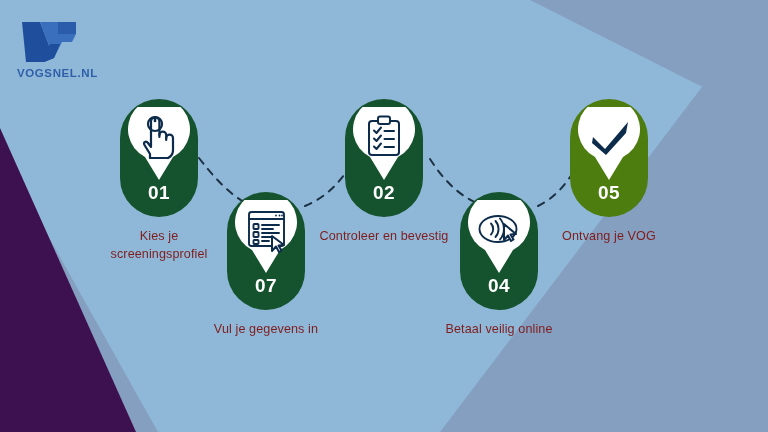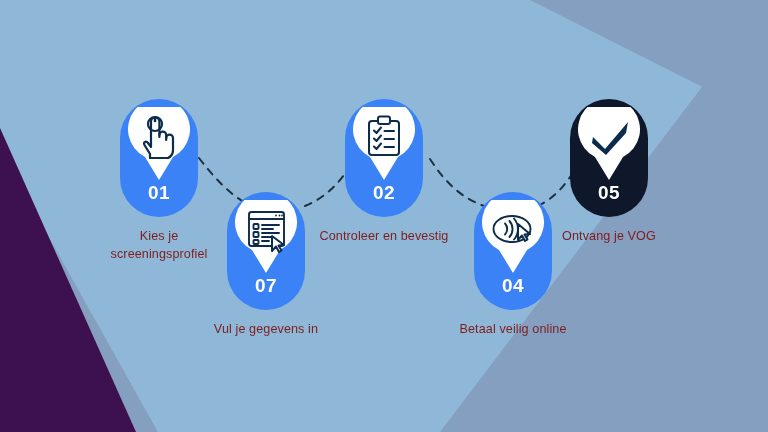--- a/index.html
+++ b/index.html
@@ -57,26 +57,26 @@
     position: absolute;
     width: 150px;
     text-align: center;
   }
   .capsule {
     position: relative;
     width: 78px;
     height: 118px;
     margin: 0 auto;
     border-radius: 39px;
-    background: #3b82f6;
+    background: #14532d;
     display: flex;
     flex-direction: column;
     align-items: center;
   }
-  .capsule.is-final { background: #0f172a; }
+  .capsule.is-final { background: #4d7c0f; }
 
   .pin {
     position: relative;
     width: 62px;
     height: 74px;
     margin-top: 8px;
   }
   .pin-svg { display: block; }
   .pin-glyph {
     position: absolute;
@@ -100,36 +100,45 @@
     font-size: 12.6px;
     line-height: 1.42;
     color: #7f1d1d;
     letter-spacing: 0.1px;
   }
 
   
   #step-1 { left: 84px; top: 99px; }
   #step-2 { left: 191px; top: 192px; }
   #step-3 { left: 309px; top: 99px; }
-  #step-4 { left: 438px; top: 192px; text-align: center; }
+  #step-4 { left: 424px; top: 192px; text-align: center; }
   #step-5 { left: 534px; top: 99px; }
 </style>
 </head>
 <body>
 
 <div id="canvas">
 
   <svg class="bg-layer" viewBox="0 0 768 432" preserveAspectRatio="none">
     <rect x="0" y="0" width="768" height="432" fill="#8fb8d8"></rect>
     <polygon points="0,432 158,432 0,150" fill="#859fc0"></polygon>
     <polygon points="0,128 136,432 0,432" fill="#3d1050"></polygon>
     <polygon points="768,0 768,432 440,432" fill="#859fc0"></polygon>
     <polygon points="530,0 768,0 768,120" fill="#859fc0"></polygon>
   </svg>
 
+  <div class="logo-block">
+    <svg class="logo-mark" width="70" height="48" viewBox="0 0 70 48">
+      <polygon points="8,4 26,4 40,40 30,44 12,44" fill="#1f4e9c"></polygon>
+      <polygon points="26,4 44,4 44,16 62,16 58,24 48,24 40,40" fill="#3a6fbe"></polygon>
+      <polygon points="44,4 62,4 62,16 44,16" fill="#2a5cab"></polygon>
+      <polygon points="30,44 40,40 46,26 36,26" fill="#1f4e9c"></polygon>
+    </svg>
+    <div class="logo-word">VOGSNEL.NL</div>
+  </div>
 
   <svg class="connectors" viewBox="0 0 768 432">
     <g fill="none" stroke="#1d3144" stroke-width="2" stroke-dasharray="7 7" stroke-linecap="round">
       <path d="M199,158 C 222,188 238,200 252,206"></path>
       <path d="M305,206 C 322,199 338,187 355,159"></path>
       <path d="M430,159 C 450,190 468,200 484,206"></path>
       <path d="M538,206 C 552,199 565,188 580,161"></path>
     </g>
   </svg>
 

